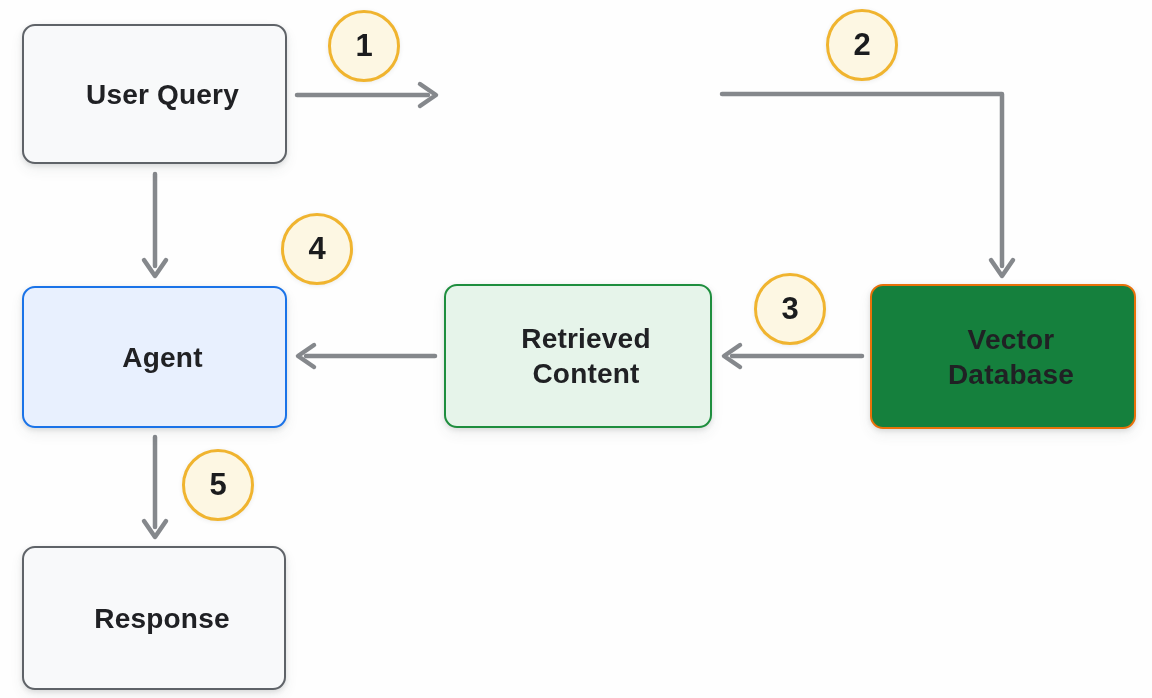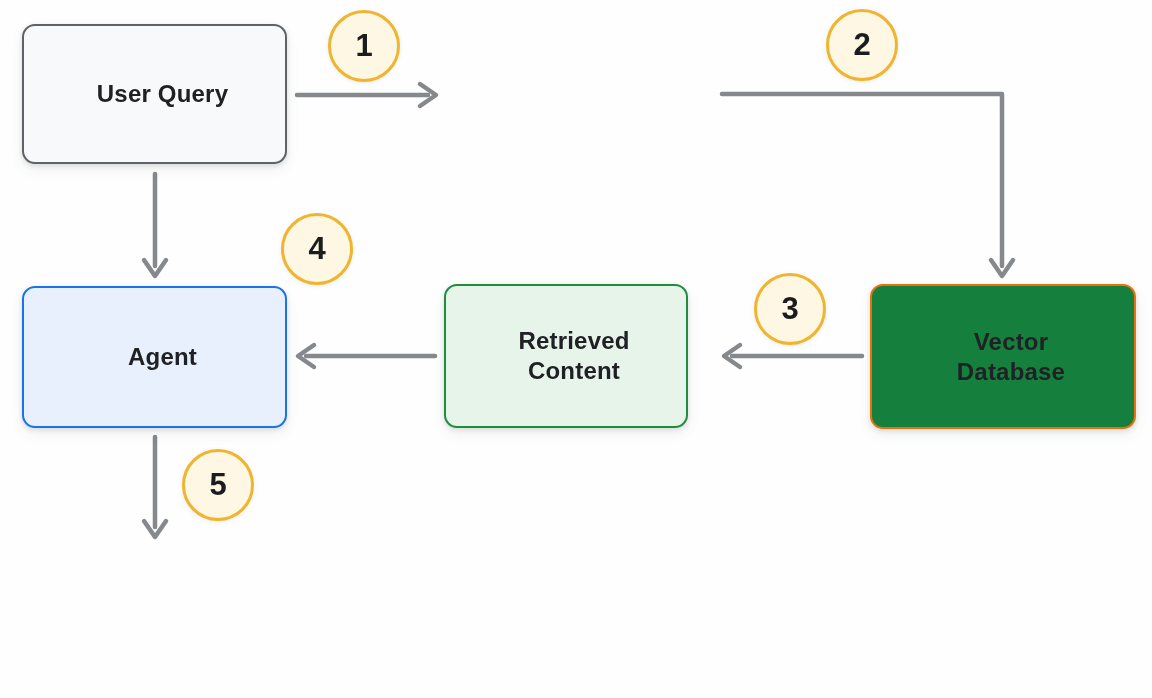--- a/index.html
+++ b/index.html
@@ -28,32 +28,32 @@
     border-radius: 13px;
     display: flex;
     align-items: center;
     justify-content: center;
     text-align: center;
     background: #f8f9fa;
     border: 2.5px solid #5f6368;
     box-shadow: 0 2px 5px rgba(60,64,67,0.14), 0 6px 14px rgba(60,64,67,0.07);
   }
   .node .label {
-    font-size: 24px;
+    font-size: 28px;
     font-weight: 600;
     letter-spacing: 0.2px;
     color: #202124;
     line-height: 1.25;
     margin-left: 16px;
   }
   .node--user-query     { left: 22px;  top: 24px;  width: 265px; height: 140px; }
   .node--embeddings     { left: 444px; top: 24px;  width: 268px; height: 140px; }
   .node--vector-database{ left: 870px; top: 284px; width: 266px; height: 145px; }
   .node--vector-database .label { max-width: 160px; }
-  .node--retrieved-content { left: 444px; top: 284px; width: 244px; height: 144px; }
+  .node--retrieved-content { left: 444px; top: 284px; width: 268px; height: 144px; }
   .node--retrieved-content .label { max-width: 205px; }
   .node--agent          { left: 22px;  top: 286px; width: 265px; height: 142px; justify-content: center; }
   .node--response       { left: 22px;  top: 546px; width: 264px; height: 144px; }
 
   .badge {
     position: absolute;
     box-sizing: border-box;
     width: 72px;
     height: 72px;
     border-radius: 50%;
@@ -115,20 +115,23 @@
   </div>
 
   <div class="node node--retrieved-content" style="background-color: rgb(230, 244, 234); border-color: rgb(30, 142, 62);">
     <span class="label">Retrieved Content</span>
   </div>
 
   <div class="node node--agent" style="background-color: rgb(232, 240, 254); border-color: rgb(26, 115, 232);">
     <span class="label">Agent</span>
   </div>
 
+  <div class="node node--response" style="background-color: rgb(248, 249, 250); border-color: rgb(95, 99, 104);">
+    <span class="label">Response</span>
+  </div>
 
   <div class="badge badge--1" style="background-color: rgb(253, 247, 227); border-color: rgb(240, 180, 47);">1</div>
   <div class="badge badge--2" style="background-color: rgb(253, 247, 227); border-color: rgb(240, 180, 47);">2</div>
   <div class="badge badge--3" style="background-color: rgb(253, 247, 227); border-color: rgb(240, 180, 47);">3</div>
   <div class="badge badge--4" style="background-color: rgb(253, 247, 227); border-color: rgb(240, 180, 47);">4</div>
   <div class="badge badge--5" style="background-color: rgb(253, 247, 227); border-color: rgb(240, 180, 47);">5</div>
 
 </div>
 
 </body></html>

